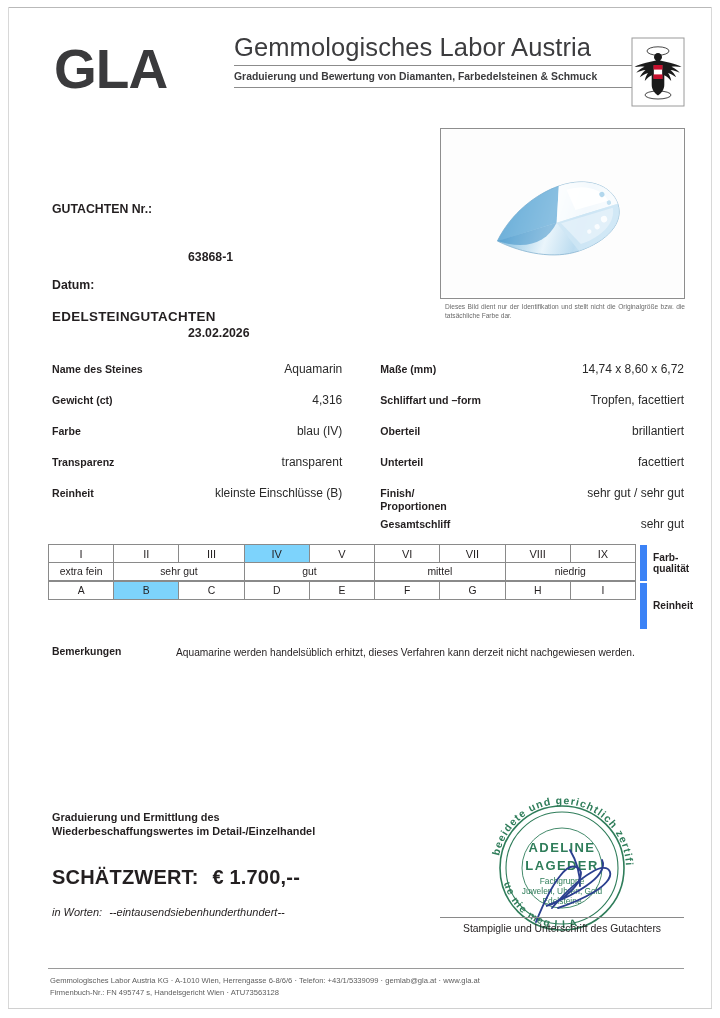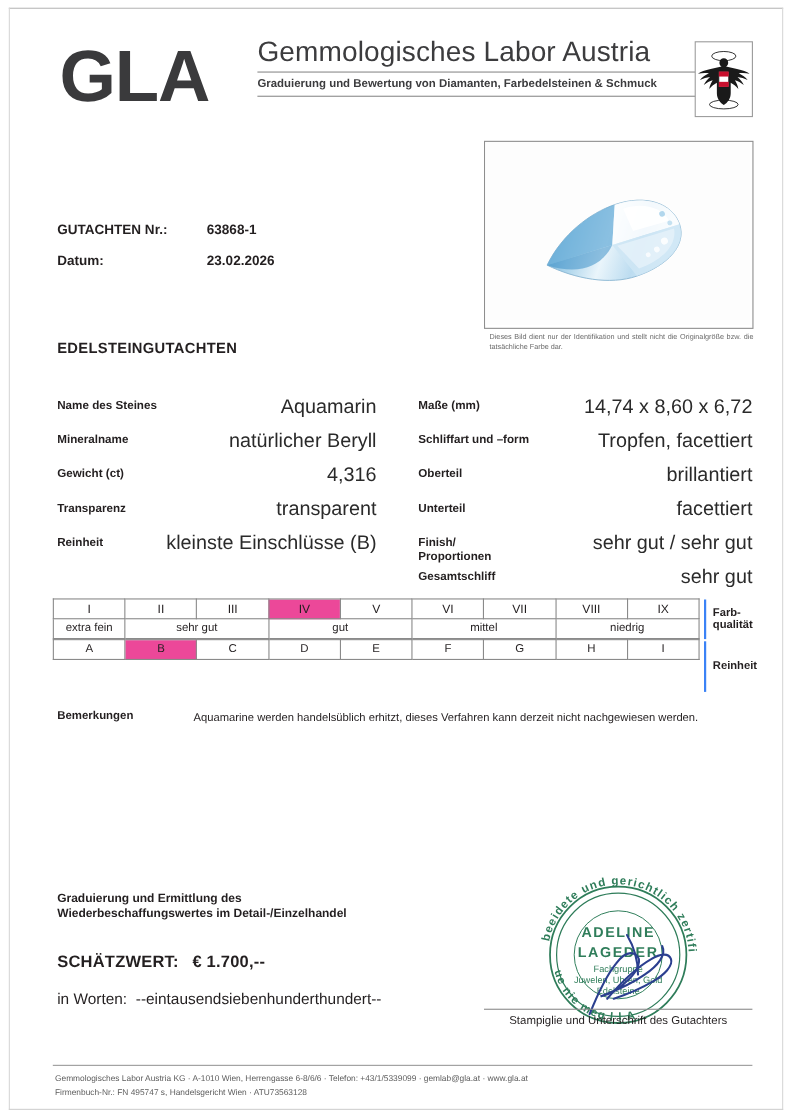--- a/index.html
+++ b/index.html
@@ -49,21 +49,21 @@
     position: absolute;
     left: 48px;
     top: 32px;
     width: 636px;
     height: 84px;
   }
   .gla-logo {
     position: absolute;
     left: 6px;
     top: 6px;
-    font-size: 66px;
+    font-size: 55px;
     line-height: 63px;
     font-weight: bold;
     letter-spacing: -1px;
     color: #3a3a3c;
     font-family: "Liberation Sans", sans-serif;
     text-align: right;
   }
   .brand-block {
     position: absolute;
     left: 186px;
@@ -116,20 +116,21 @@
     margin-bottom: 14px;
   }
   .meta-label {
     width: 136px;
     font-weight: bold;
     color: #231f20;
   }
   .meta-value {
     font-weight: bold;
     color: #231f20;
+    margin-top: 48px;
   }
   .doc-type {
     position: absolute;
     left: 52px;
     top: 309px;
     font-size: 13.4px;
     font-weight: bold;
     letter-spacing: 0.3px;
   }
 
@@ -178,21 +179,21 @@
     height: 31px;
   }
   .prop-label {
     font-weight: bold;
     font-size: 10.6px;
     color: #231f20;
     line-height: 13px;
     padding-top: 1px;
   }
   .prop-value {
-    font-size: 18px;
+    font-size: 12px;
     color: #2a2a2a;
     text-align: right;
     line-height: 14px;
   }
 
   
   .grade-tables {
     position: absolute;
     left: 48px;
     top: 544px;
@@ -209,38 +210,38 @@
     font-size: 10.4px;
     color: #231f20;
     padding: 0;
     height: 17px;
     line-height: 12px;
   }
   table.grade td.roman {
     font-size: 11px;
   }
   td.hl {
-    background: #ec4899;
+    background: #7dd3fc;
   }
   .desc-cell {
     height: 19px;
     font-size: 10.2px;
   }
   .desc-cell.two {
     height: 27px;
     font-size: 9.9px;
     line-height: 11.5px;
   }
   .side-label {
     position: absolute;
     font-size: 10.2px;
     font-weight: bold;
     line-height: 11.5px;
     color: #231f20;
-    border-left: 2px solid #3b82f6;
+    border-left: 7px solid #3b82f6;
     padding-left: 6px;
     box-sizing: border-box;
   }
   .side-label.color-q {
     left: 592px;
     top: 1px;
     width: 44px;
     height: 36px;
     display: flex;
     flex-direction: column;
@@ -287,29 +288,30 @@
     font-weight: bold;
     letter-spacing: 0.1px;
   }
   .val-sub {
     font-size: 10.9px;
     font-weight: bold;
     line-height: 14px;
     padding-top: 2px;
   }
   .val-amount {
-    font-size: 15px;
+    font-size: 20px;
     font-weight: bold;
     padding-top: 28px;
     letter-spacing: 0.2px;
   }
   .val-words {
-    font-size: 14px;
+    font-size: 11px;
     padding-top: 17px;
     color: #231f20;
+    font-style: italic;
   }
 
   
   .stamp-area {
     position: absolute;
     left: 440px;
     top: 790px;
     width: 244px;
     height: 150px;
   }
@@ -427,26 +429,26 @@
   <div class="photo-caption">Dieses Bild dient nur der Identifikation und stellt nicht die Originalgröße bzw. die tatsächliche Farbe dar.</div>
 
   <div class="props">
     <div class="props-cols">
       <div class="props-col left">
         <div class="prop-row">
           <div class="prop-label">Name des Steines</div>
           <div class="prop-value">Aquamarin</div>
         </div>
         <div class="prop-row">
-          <div class="prop-label">Mineralname</div>
-          <div class="prop-value">natürlicher Beryll</div>
-        </div>
-        <div class="prop-row">
           <div class="prop-label">Gewicht (ct)</div>
           <div class="prop-value">4,316</div>
+        </div>
+        <div class="prop-row">
+          <div class="prop-label">Farbe</div>
+          <div class="prop-value">blau (IV)</div>
         </div>
         <div class="prop-row">
           <div class="prop-label">Transparenz</div>
           <div class="prop-value">transparent</div>
         </div>
         <div class="prop-row">
           <div class="prop-label">Reinheit</div>
           <div class="prop-value">kleinste Einschlüsse (B)</div>
         </div>
       </div>

